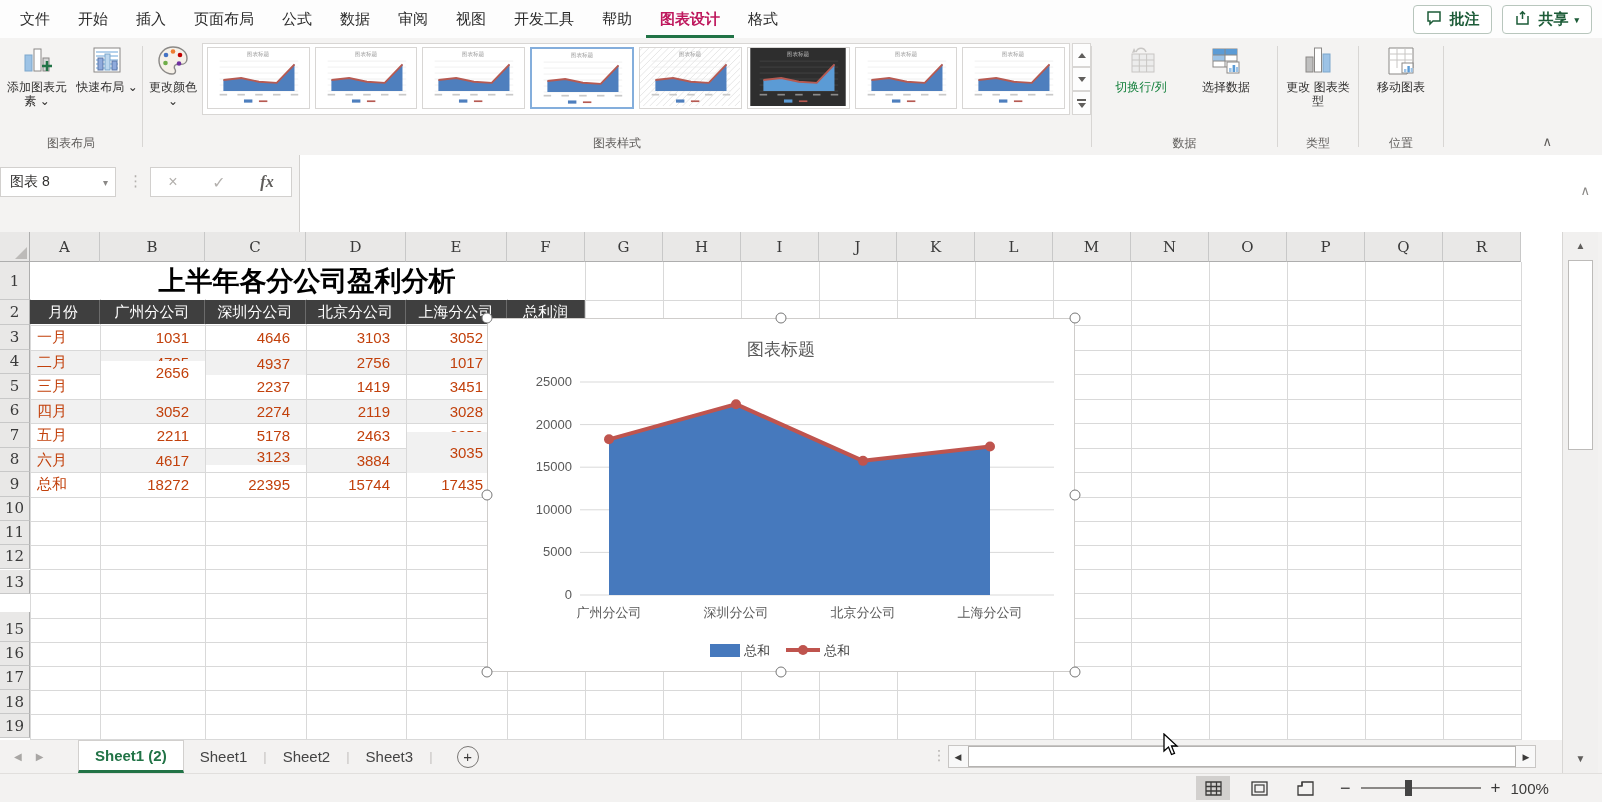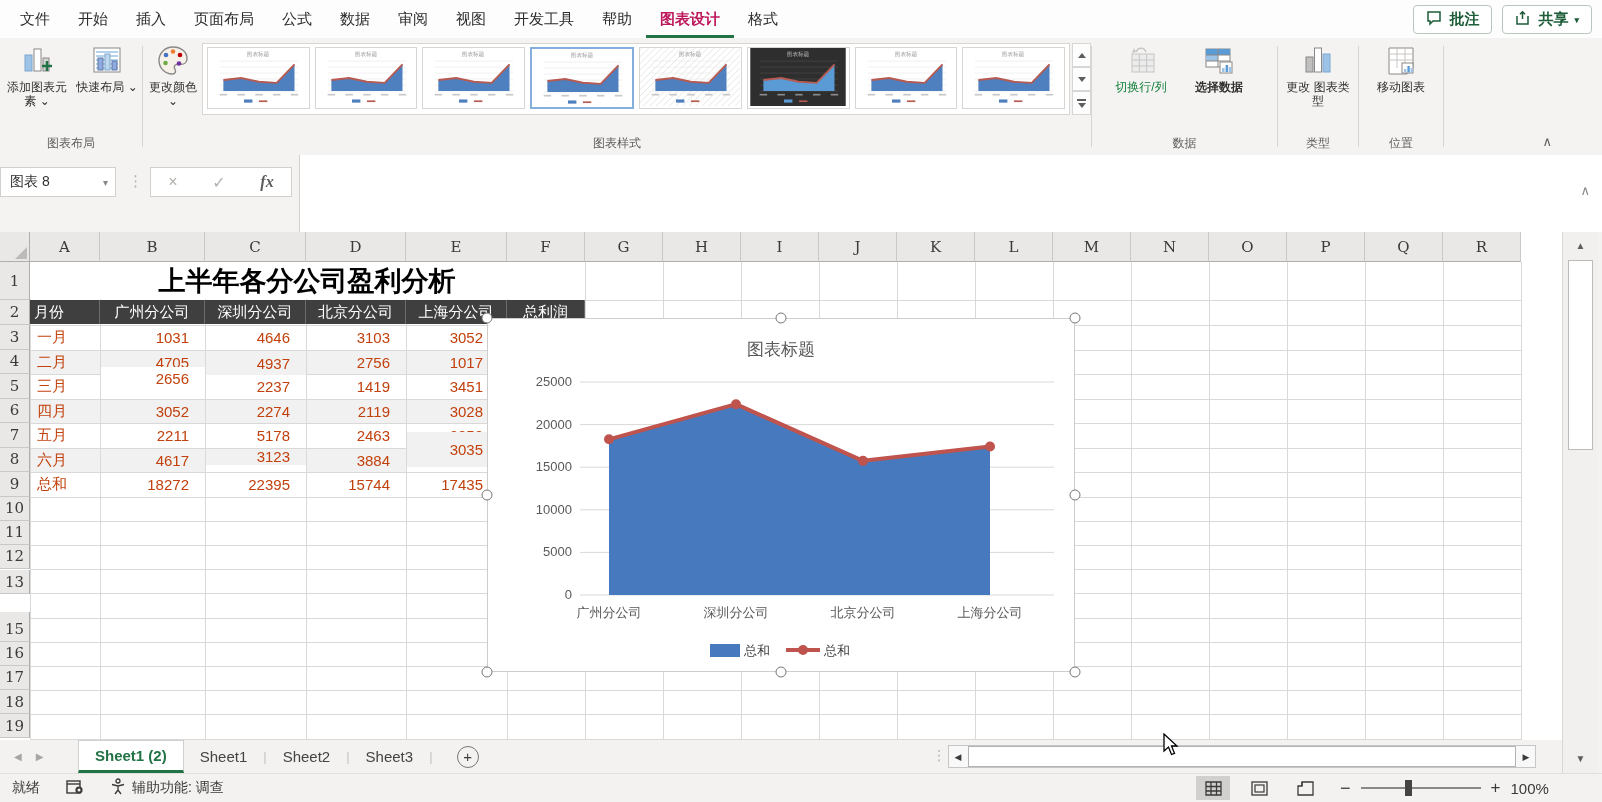--- a/index.html
+++ b/index.html
@@ -50,21 +50,21 @@
   .rowhdr{left:0;width:30px;border-bottom:1px solid #c8c8c8;border-right:1px solid #aeaeae;}
   .cornerbox{position:absolute;left:0;top:0;width:30px;height:30px;background:#e9e8e7;border-right:1px solid #aeaeae;border-bottom:1px solid #aeaeae;box-sizing:border-box;}
   .cornerbox:after{content:"";position:absolute;right:2px;bottom:2px;border-left:12px solid transparent;border-bottom:12px solid #bdbbb9;}
   .vline{position:absolute;top:30px;width:1px;background:#d9d9d9;}
   .hline{position:absolute;left:30px;height:1px;background:#d9d9d9;}
   .cell{position:absolute;display:flex;align-items:center;font-size:15px;color:#c2410c;box-sizing:border-box;background:#fff;}
   .cell.band{background:#f1f1f1;}
   .cell.num{justify-content:flex-end;padding-right:16px;}
   .cell.txt{padding-left:6px;}
   .cell.darkhdr{background:#3f3f3f;color:#fff;border-right:1px solid #6b6b6b;justify-content:center;}
-  .cell.darkhdr.first{justify-content:flex-start;padding-left:4px;}
+  .cell.darkhdr.first{justify-content:flex-start;padding-left:18px;}
   .sheet-title{position:absolute;display:flex;align-items:center;justify-content:center;font-size:27px;font-weight:bold;color:#000;background:#fff;}
 
   
   .chartbox{position:absolute;left:487px;top:318px;width:588px;height:354px;background:#fff;border:1px solid #cfcdcb;box-sizing:border-box;z-index:5;}
   .handle{position:absolute;width:11px;height:11px;border-radius:50%;background:#fff;border:1.5px solid #777;box-sizing:border-box;transform:translate(-50%,-50%);z-index:6;}
 
   
   .vscroll{position:absolute;left:1562px;top:232px;width:36px;height:541px;background:#f1f0ef;border-left:1px solid #d8d6d4;box-sizing:border-box;}
   .vsbtn{position:absolute;left:4px;width:27px;height:22px;display:flex;align-items:center;justify-content:center;color:#605e5c;font-size:10px;background:#f1f0ef;}
   .vsthumb{position:absolute;left:5px;top:28px;width:25px;height:190px;background:#fff;border:1px solid #bdbbb9;box-sizing:border-box;}
@@ -381,21 +381,21 @@
         <span class="bicon">
           <svg width="34" height="34" viewBox="0 0 34 34">
               <rect x="8" y="10" width="22" height="18" fill="#ececec" stroke="#c8c6c4"></rect>
               <path d="M8 16h22M8 22h22M15.3 10v18M22.6 10v18" stroke="#c8c6c4"></path>
               <path d="M12 8c2-5 8-5 10 0" fill="none" stroke="#c8c6c4" stroke-width="1.6"></path>
               <path d="M10 4l2 4-4 1z" fill="#c8c6c4"></path>
             </svg>
         </span>
         <span>切换行/列</span>
       </div>
-      <div class="bigbtn" style="left:86px;width:82px;font-weight:bold;">
+      <div class="bigbtn" style="left:93px;width:82px;">
         <span class="bicon">
           <svg width="34" height="34" viewBox="0 0 34 34">
               <rect x="4" y="5" width="24" height="18" fill="#fff" stroke="#8a8886"></rect>
               <rect x="4" y="5" width="24" height="6" fill="#5b9bd5"></rect>
               <rect x="4" y="11" width="12" height="6" fill="#9dc3e6"></rect>
               <path d="M4 11h24M4 17h24M16 5v18" stroke="#8a8886"></path>
               <rect x="18" y="18" width="12" height="11" fill="#fff" stroke="#8a8886"></rect>
               <rect x="20" y="24" width="2.6" height="4" fill="#9dc3e6"></rect>
               <rect x="23.6" y="21" width="2.6" height="7" fill="#5b9bd5"></rect>
               <rect x="27" y="23" width="2.4" height="5" fill="#9dc3e6"></rect>
@@ -546,39 +546,39 @@
       <div class="cell num" style="left: 101px; top: 94px; width: 104px; height: 23.5px;">1031</div>
       <div class="cell num" style="left: 206px; top: 94px; width: 100px; height: 23.5px;">4646</div>
       <div class="cell num" style="left: 307px; top: 94px; width: 99px; height: 23.5px;">3103</div>
       <div class="cell num" style="left: 407px; top: 94px; width: 100px; height: 23.5px; padding-right: 24px;">3052</div>
       <div class="cell txt band" style="left: 31px; top: 118.5px; width: 69px; height: 23.5px;">二月</div>
       <div class="cell num band" style="left: 101px; top: 118.5px; width: 104px; height: 23.5px;">4705</div>
       <div class="cell num band" style="left: 206px; top: 118.5px; width: 100px; height: 26px;">4937</div>
       <div class="cell num band" style="left: 307px; top: 118.5px; width: 99px; height: 23.5px;">2756</div>
       <div class="cell num band" style="left: 407px; top: 118.5px; width: 100px; height: 23.5px; padding-right: 24px;">1017</div>
       <div class="cell txt" style="left: 31px; top: 143px; width: 69px; height: 23.5px;">三月</div>
-      <div class="cell num" style="left: 101px; top: 135px; width: 104px; height: 23.5px;">2656</div>
+      <div class="cell num" style="left: 101px; top: 129px; width: 104px; height: 23.5px;">2656</div>
       <div class="cell num" style="left: 206px; top: 143px; width: 100px; height: 23.5px;">2237</div>
       <div class="cell num" style="left: 307px; top: 143px; width: 99px; height: 23.5px;">1419</div>
       <div class="cell num" style="left: 407px; top: 143px; width: 100px; height: 23.5px; padding-right: 24px;">3451</div>
       <div class="cell txt band" style="left: 31px; top: 167.5px; width: 69px; height: 23.5px;">四月</div>
       <div class="cell num band" style="left: 101px; top: 167.5px; width: 104px; height: 23.5px;">3052</div>
       <div class="cell num band" style="left: 206px; top: 167.5px; width: 100px; height: 23.5px;">2274</div>
       <div class="cell num band" style="left: 307px; top: 167.5px; width: 99px; height: 23.5px;">2119</div>
       <div class="cell num band" style="left: 407px; top: 167.5px; width: 100px; height: 23.5px; padding-right: 24px;">3028</div>
       <div class="cell txt" style="left: 31px; top: 192px; width: 69px; height: 23.5px;">五月</div>
       <div class="cell num" style="left: 101px; top: 192px; width: 104px; height: 23.5px;">2211</div>
       <div class="cell num" style="left: 206px; top: 192px; width: 100px; height: 23.5px;">5178</div>
       <div class="cell num" style="left: 307px; top: 192px; width: 99px; height: 23.5px;">2463</div>
       <div class="cell num" style="left: 407px; top: 192px; width: 100px; height: 23.5px; padding-right: 24px;">3852</div>
       <div class="cell txt band" style="left: 31px; top: 216.5px; width: 69px; height: 23.5px;">六月</div>
       <div class="cell num band" style="left: 101px; top: 216.5px; width: 104px; height: 23.5px;">4617</div>
       <div class="cell num band" style="left: 206px; top: 216.5px; width: 100px; height: 16px;">3123</div>
       <div class="cell num band" style="left: 307px; top: 216.5px; width: 99px; height: 23.5px;">3884</div>
-      <div class="cell num band" style="left: 407px; top: 200px; width: 100px; height: 35px; padding-right: 24px;">3035</div>
+      <div class="cell num band" style="left: 407px; top: 200px; width: 100px; height: 41px; padding-right: 24px;">3035</div>
       <div class="cell txt" style="left: 31px; top: 241px; width: 69px; height: 23.5px;">总和</div>
       <div class="cell num" style="left: 101px; top: 241px; width: 104px; height: 23.5px;">18272</div>
       <div class="cell num" style="left: 206px; top: 241px; width: 100px; height: 23.5px;">22395</div>
       <div class="cell num" style="left: 307px; top: 241px; width: 99px; height: 23.5px;">15744</div>
       <div class="cell num" style="left: 407px; top: 241px; width: 100px; height: 23.5px; padding-right: 24px;">17435</div>
     </div>
 
   <div class="chartbox">
     <svg width="586" height="352" viewBox="0 0 586 352">
         <text x="293" y="36" font-size="17" fill="#595959" text-anchor="middle">图表标题</text>
@@ -636,40 +636,20 @@
     <div class="addsheet">+</div>
   </div>
   <div class="tabdots">⋮</div>
   <div class="hscroll">
     <div class="hsbtn">◀</div>
     <div class="hsthumb"></div>
     <div class="hsbtn">▶</div>
   </div>
 
   <div class="statusbar">
-    <div class="sb-left">
-      <span>就绪</span>
-      <span>
-        <svg width="18" height="16" viewBox="0 0 18 16">
-            <rect x="1" y="2" width="13" height="12" fill="none" stroke="#3b3a39" stroke-width="1.4"></rect>
-            <path d="M1 5h13" stroke="#3b3a39" stroke-width="1.4"></path>
-            <circle cx="13" cy="11" r="3.6" fill="#3b3a39"></circle>
-            <circle cx="13" cy="11" r="1.5" fill="#f3f2f1"></circle>
-          </svg>
-      </span>
-      <span style="display:flex;align-items:center;gap:6px;">
-        <span>
-          <svg width="16" height="17" viewBox="0 0 16 17">
-              <circle cx="8" cy="3" r="2" fill="none" stroke="#3b3a39" stroke-width="1.3"></circle>
-              <path d="M2 6.5l6 1.5 6-1.5M8 8v4M8 12l-3 4M8 12l3 4" fill="none" stroke="#3b3a39" stroke-width="1.3"></path>
-            </svg>
-        </span>
-        <span>辅助功能: 调查</span>
-      </span>
-    </div>
     <div class="sb-views">
       <div class="viewbtn sel">
         <svg width="17" height="15" viewBox="0 0 17 15">
             <path d="M1 1h15v13H1zM1 5.5h15M1 10h15M6 1v13M11.5 1v13" fill="none" stroke="#3b3a39" stroke-width="1.3"></path>
           </svg>
       </div>
       <div class="viewbtn">
         <svg width="17" height="15" viewBox="0 0 17 15">
             <rect x="1" y="1" width="15" height="13" fill="none" stroke="#3b3a39" stroke-width="1.3"></rect>
             <rect x="4" y="4" width="9" height="7" fill="none" stroke="#3b3a39" stroke-width="1.2"></rect>

